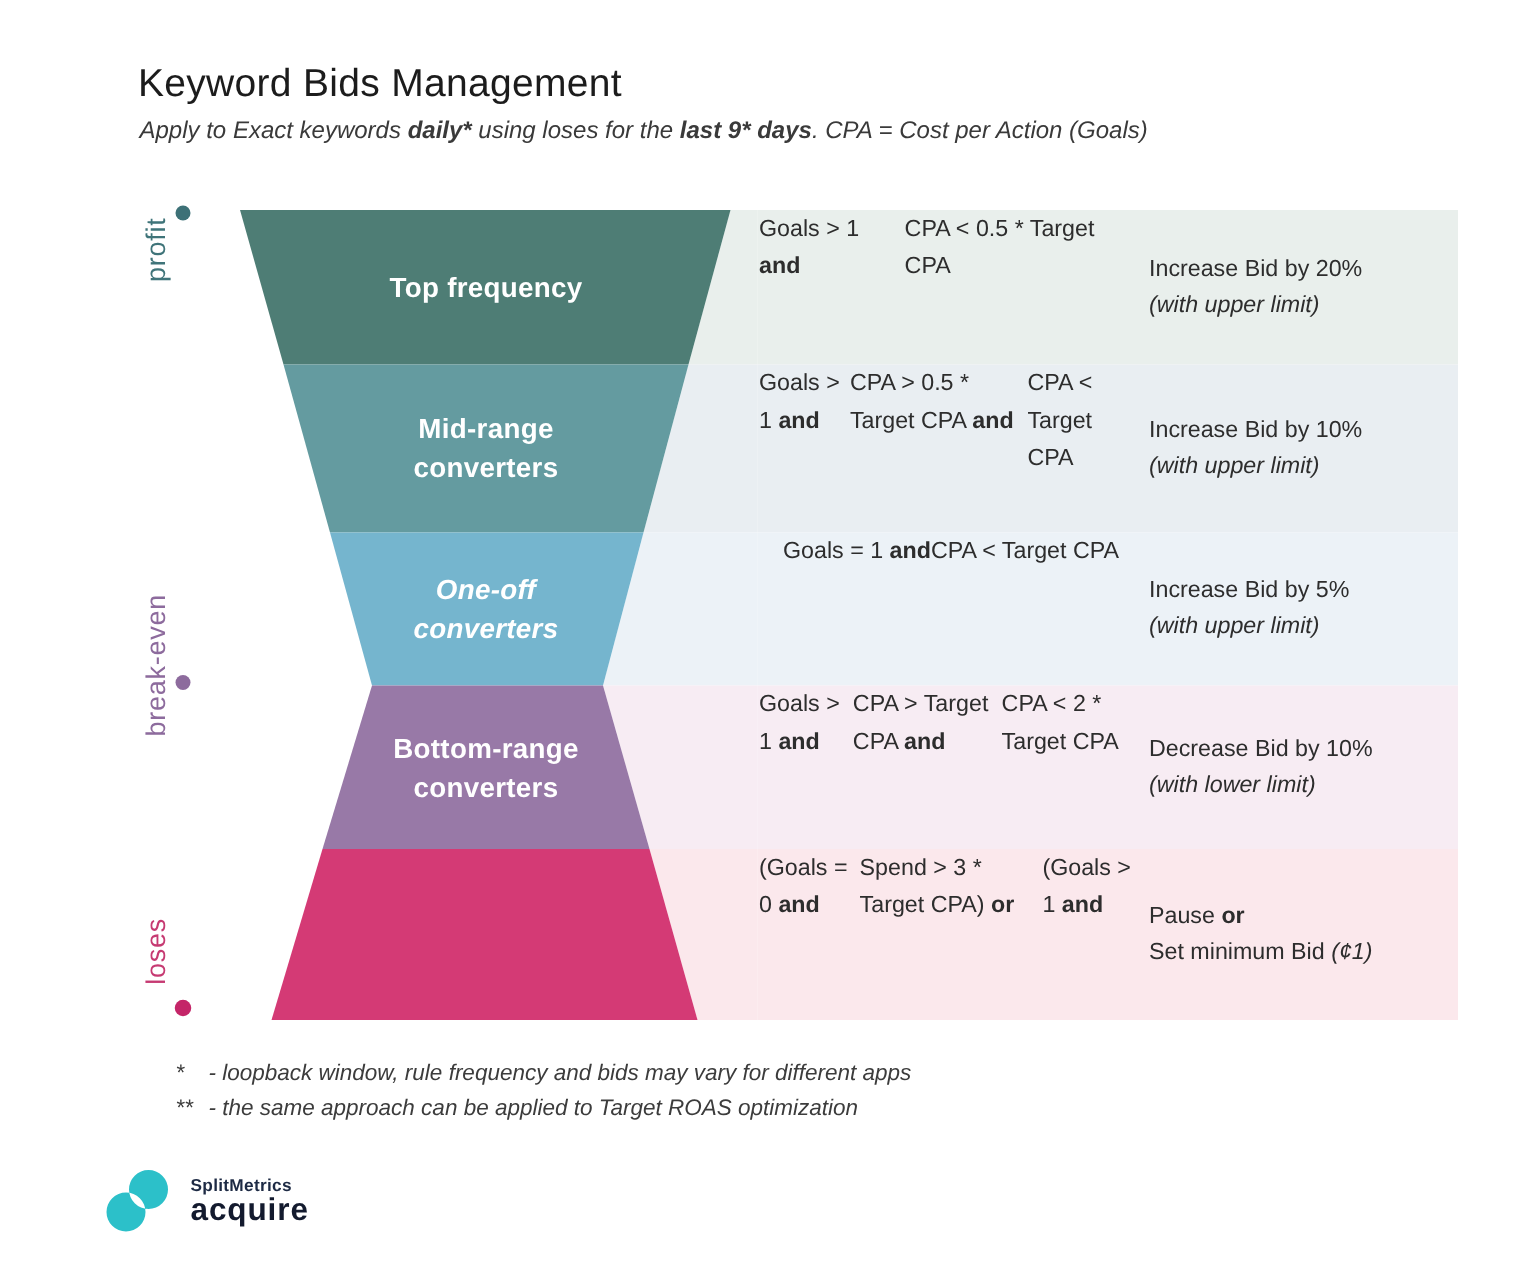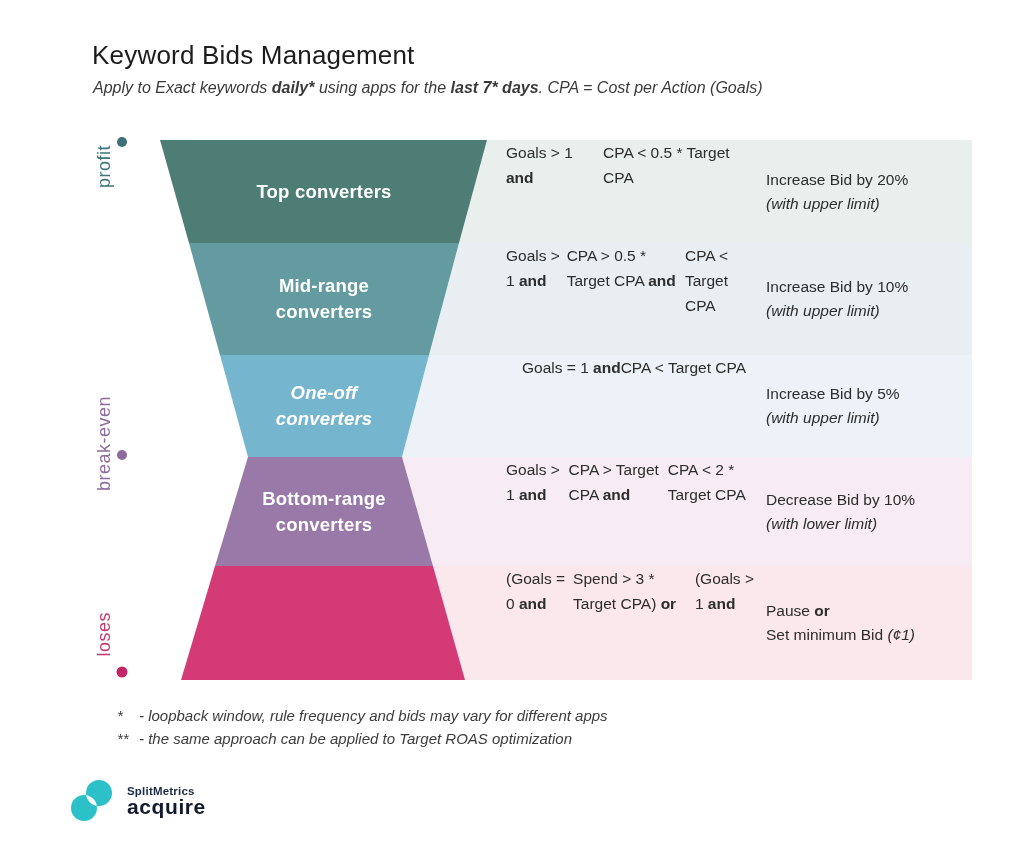--- a/index.html
+++ b/index.html
@@ -37,21 +37,21 @@
   .logo-name{font-size:11.5px;font-weight:700;color:#1d2a44;letter-spacing:0.2px;}
   .logo-product{font-size:21px;font-weight:700;color:#131a2e;letter-spacing:0.6px;
                 margin-top:0px;line-height:20px;}
 </style>
 </head>
 <body>
 
 <div class="stage">
 
   <div class="page-title">Keyword Bids Management</div>
-  <div class="page-subtitle"><span>Apply to Exact keywords </span><span style="font-weight: 700;">daily*</span><span> using apps for the </span><span style="font-weight: 700;">last 7* days</span><span>. CPA = Cost per Action (Goals)</span></div>
+  <div class="page-subtitle"><span>Apply to Exact keywords </span><span style="font-weight: 700;">daily*</span><span> using loses for the </span><span style="font-weight: 700;">last 9* days</span><span>. CPA = Cost per Action (Goals)</span></div>
 
   <svg class="axis-svg" width="60" height="560">
     <defs>
       <linearGradient id="axis-grad" x1="0" y1="0" x2="0" y2="1">
         <stop id="g0" offset="0%" stop-color="#3d7177"></stop>
         <stop id="g1" offset="42%" stop-color="#64a9bd"></stop>
         <stop id="g2" offset="60%" stop-color="#8d6b9d"></stop>
         <stop id="g3" offset="100%" stop-color="#c42568"></stop>
       </linearGradient>
     </defs>
@@ -78,21 +78,21 @@
         <polygon points="39,103 309,103 279,215 70,215" fill="#649ba0"></polygon>
         <polygon points="279,215 355,215 355,317 252,317" fill="#ecf2f7"></polygon>
         <polygon points="70,215 279,215 252,317 98,317" fill="#75b5ce"></polygon>
         <polygon points="252,317 355,317 355,426 283,426" fill="#f7ecf3"></polygon>
         <polygon points="98,317 252,317 283,426 65,426" fill="#9879a7"></polygon>
         <polygon points="283,426 355,426 355,540 315,540" fill="#fbe8ec"></polygon>
         <polygon points="65,426 283,426 315,540 31,540" fill="#d43a75"></polygon>
       </svg>
     <div class="text-layer" id="text-layer">
         <div class="tier-label" style="top: 0px; height: 103px;">
-          <div>Top converters</div>
+          <div>Top frequency</div>
         </div>
         <div class="conditions" style="top: 0px; height: 103px;">
           <div><span>Goals &gt; 1 </span><span style="font-weight: 700;">and</span></div>
           <div><span>CPA &lt; 0.5 * Target CPA</span></div>
         </div>
         <div class="action" style="top: 0px; height: 103px;">
           <div><span>Increase Bid by 20%</span></div>
           <div><span style="font-style: italic;">(with upper limit)</span></div>
         </div>
         <div class="tier-label" style="top: 103px; height: 112px;">

